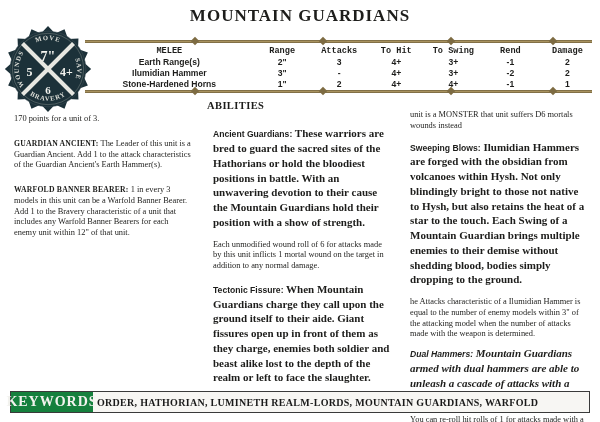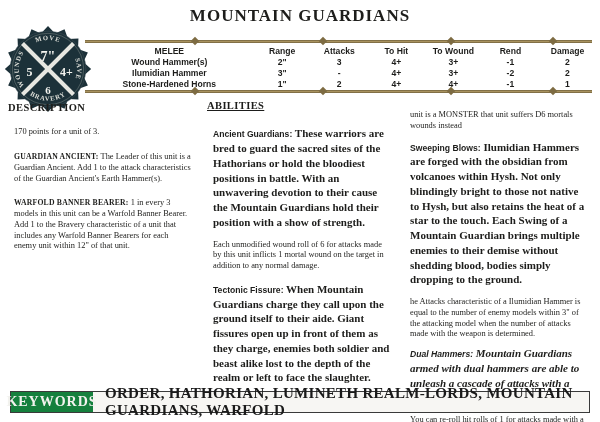--- a/index.html
+++ b/index.html
@@ -20,21 +20,21 @@
   
   .weapons{position:absolute;left:85px;top:40px;width:511px;}
   .rulebar{position:relative;height:3px;
     background:linear-gradient(#6f5f3a,#a8925f 50%,#6f5f3a);}
   .rulebar .dia{position:absolute;top:-2px;width:6px;height:6px;
     background:#7d6b42;transform:rotate(45deg);}
   .dia.d1{left:21%;} .dia.d2{left:46%;} .dia.d3{left:71%;} .dia.d4{left:91%;}
   .wtable{padding:2px 0 1px 0;font-family:"Liberation Sans",sans-serif;
     font-size:8.6px;font-weight:bold;}
   .wrow{display:flex;line-height:10.8px;}
-  .wrow.hdr{line-height:12px;}
+  .wrow.hdr{line-height:12px;font-family:Liberation Mono, monospace;}
   .wc-name{width:33%;text-align:center;}
   .wc{flex:1;text-align:center;}
   
   .col{position:absolute;font-size:8.4px;line-height:1.28;}
   .col-left{left:8px;top:101px;width:190px;}
   .col-mid{left:207px;top:99px;width:189px;}
   .col-right{left:404px;top:104px;width:189px;}
   .sect-h{font-size:10.5px;font-weight:bold;letter-spacing:0.4px;margin:0 0 4px 0;}
   .col p{margin:6px;}
   .mt-sm{margin-top:8px !important;}
@@ -45,22 +45,22 @@
   .ab-flavor{font-weight:bold;font-size:11px;line-height:1.3;}
   .ab{margin:0;}
   .rule-p{margin-top:10px !important;}
   
   .kw-bar{position:absolute;left:10px;top:391px;width:580px;height:22px;
     display:flex;align-items:stretch;border:1px solid #3a3a3a;
     background:#f7f6f3;box-sizing:border-box;}
   .kw-label{width:82px;background:#15803d;color:#f2f2ee;display:flex;
     align-items:center;justify-content:center;font-size:14px;font-weight:bold;
     letter-spacing:1px;}
-  .kw-text{flex:1;display:flex;align-items:center;padding-left:12px;
-    font-size:15px;font-weight:bold;letter-spacing:0.3px;color:#1a1a1a;}
+  .kw-text{flex:1;display:flex;align-items:center;padding-left:4px;
+    font-size:10px;font-weight:bold;letter-spacing:0.3px;color:#1a1a1a;}
 </style>
 </head>
 <body>
 
 <div class="page">
 
   <div class="title">MOUNTAIN GUARDIANS</div>
 
   <div class="badge">
     <svg viewBox="0 0 100 100">
@@ -90,26 +90,26 @@
       <span class="dia d2"></span>
       <span class="dia d3"></span>
       <span class="dia d4"></span>
     </div>
     <div class="wtable">
       <div class="wrow hdr">
         <span class="wc-name">MELEE</span>
         <span class="wc">Range</span>
         <span class="wc">Attacks</span>
         <span class="wc">To Hit</span>
-        <span class="wc">To Wound</span>
+        <span class="wc">To Swing</span>
         <span class="wc">Rend</span>
         <span class="wc">Damage</span>
       </div>
       <div class="wrow">
-        <span class="wc-name">Wound Hammer(s)</span>
+        <span class="wc-name">Earth Range(s)</span>
         <span class="wc">2"</span>
         <span class="wc">3</span>
         <span class="wc">4+</span>
         <span class="wc">3+</span>
         <span class="wc">-1</span>
         <span class="wc">2</span>
       </div>
       <div class="wrow">
         <span class="wc-name">Ilumidian Hammer</span>
         <span class="wc">3"</span>
@@ -131,28 +131,27 @@
     </div>
     <div class="rulebar">
       <span class="dia d1"></span>
       <span class="dia d2"></span>
       <span class="dia d3"></span>
       <span class="dia d4"></span>
     </div>
   </div>
 
   <div class="col col-left">
-    <div class="sect-h">DESCRIPTION</div>
     <p class="mt-md">170 points for a unit of 3.</p>
     <p class="mt-lg"><span class="caps-label">GUARDIAN ANCIENT:</span><span> The Leader of this unit is a Guardian Ancient. Add 1 to the attack characteristics of the Guardian Ancient's Earth Hammer(s).</span></p>
     <p class="mt-lg"><span class="caps-label">WARFOLD BANNER BEARER:</span><span> 1 in every 3 models in this unit can be a Warfold Banner Bearer. Add 1 to the Bravery characteristic of a unit that includes any Warfold Banner Bearers for each enemy unit within 12" of that unit.</span></p>
   </div>
 
   <div class="col col-mid">
-    <div class="sect-h" style="margin-bottom:14px;text-decoration:underline;">ABILITIES</div>
+    <div class="sect-h" style="margin-bottom:14px;">ABILITIES</div>
     <p class="ab"><span class="ab-name">Ancient Guardians:</span><span class="ab-flavor"> These warriors are bred to guard the sacred sites of the Hathorians or hold the bloodiest positions in battle. With an unwavering devotion to their cause the Mountain Guardians hold their position with a show of strength.</span></p>
     <p class="rule-p" style="margin-top:18px;">Each unmodified wound roll of 6 for attacks made by this unit inflicts 1 mortal wound on the target in addition to any normal damage.</p>
     <p class="ab rule-p"><span class="ab-name">Tectonic Fissure:</span><span class="ab-flavor"> When Mountain Guardians charge they call upon the ground itself to their aide. Giant fissures open up in front of them as they charge, enemies both soldier and beast alike lost to the depth of the realm or left to face the slaughter.</span></p>
   </div>
 
   <div class="col col-right">
     <p>unit is a MONSTER that unit suffers D6 mortals wounds instead</p>
     <p class="ab mt-sm" style="margin-top:4px;"><span class="ab-name">Sweeping Blows:</span><span class="ab-flavor"> Ilumidian Hammers are forged with the obsidian from volcanoes within Hysh. Not only blindingly bright to those not native to Hysh, but also retains the heat of a star to the touch. Each Swing of a Mountain Guardian brings multiple enemies to their demise without shedding blood, bodies simply dropping to the ground.</span></p>
     <p class="rule-p">he Attacks characteristic of a Ilumidian Hammer is equal to the number of enemy models within 3" of the attacking model when the number of attacks made with the weapon is determined.</p>
     <p class="ab" style="margin-top:5px;font-style:italic;"><span class="ab-name">Dual Hammers:</span><span class="ab-flavor"> Mountain Guardians armed with dual hammers are able to unleash a cascade of attacks with a hammer in each hand</span></p>

